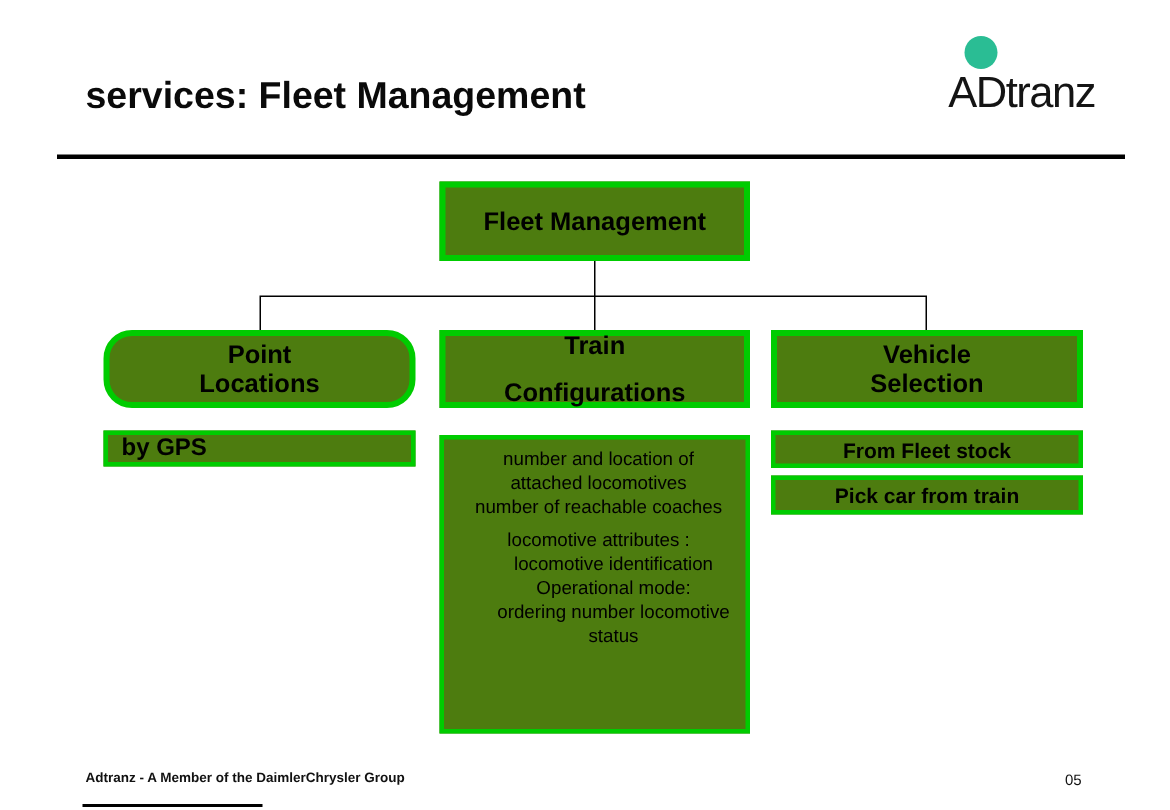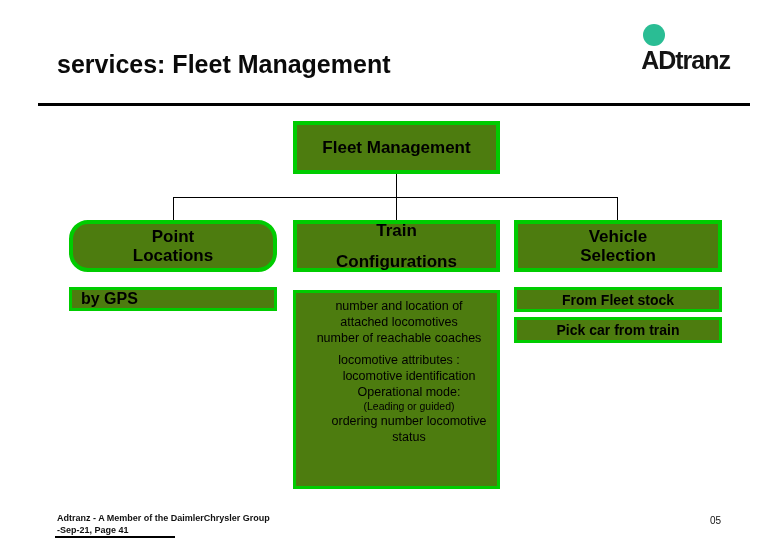--- a/index.html
+++ b/index.html
@@ -13,21 +13,21 @@
     position:absolute;left:57px;top:50px;
     font-size:25px;font-weight:bold;color:#0a0a0a;white-space:nowrap;
   }
   .logo{position:absolute;left:615px;top:20px;width:115px;height:55px;}
   .logo-dot{
     position:absolute;left:28px;top:4px;width:22px;height:22px;
     border-radius:50%;background:#2ABD94;
   }
   .logo-text{
     position:absolute;right:0;top:26px;
-    font-size:25px;font-weight:bold;letter-spacing:-1px;color:#141414;
+    font-size:29px;font-weight:normal;letter-spacing:-1px;color:#141414;
   }
   .title-rule{position:absolute;left:38px;top:103px;width:712px;height:3px;background:#000;}
 
   
   .gbox{
     position:absolute;box-sizing:border-box;
     background:#4d7c0f;border:4px solid #00CC00;
     display:flex;align-items:center;justify-content:center;
     text-align:center;font-weight:bold;color:#000;
   }
@@ -108,30 +108,28 @@
   <span>by GPS</span>
 </div>
 
 <div class="gbox train-box">
   <div>number and location of</div>
   <div>attached locomotives</div>
   <div>number of reachable coaches</div>
   <div class="td-gap">locomotive attributes :</div>
   <div class="td-indent">locomotive identification</div>
   <div class="td-indent">Operational mode:</div>
-  <div class="td-indent td-small">(Leading or guided)</div>
   <div class="td-indent">ordering number locomotive</div>
   <div class="td-indent">status</div>
 </div>
 
 <div class="gbox opt-box opt-1">
   <span>From Fleet stock</span>
 </div>
 <div class="gbox opt-box opt-2">
   <span>Pick car from train</span>
 </div>
 
 <div class="footer">
   <div>Adtranz - A Member of the DaimlerChrysler Group</div>
-  <div>-Sep-21, Page 41</div>
 </div>
 <div class="footer-underline"></div>
 <div class="page-number">05</div>
 
 </body></html>

